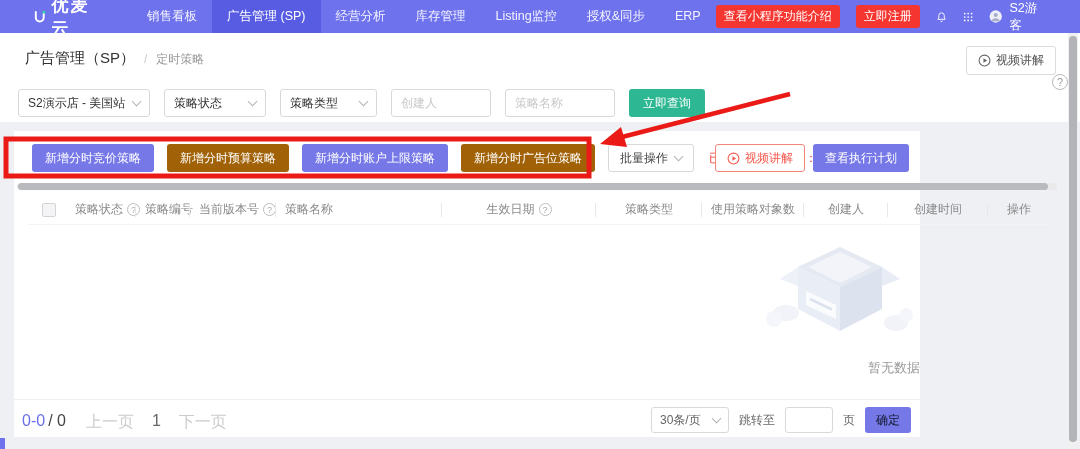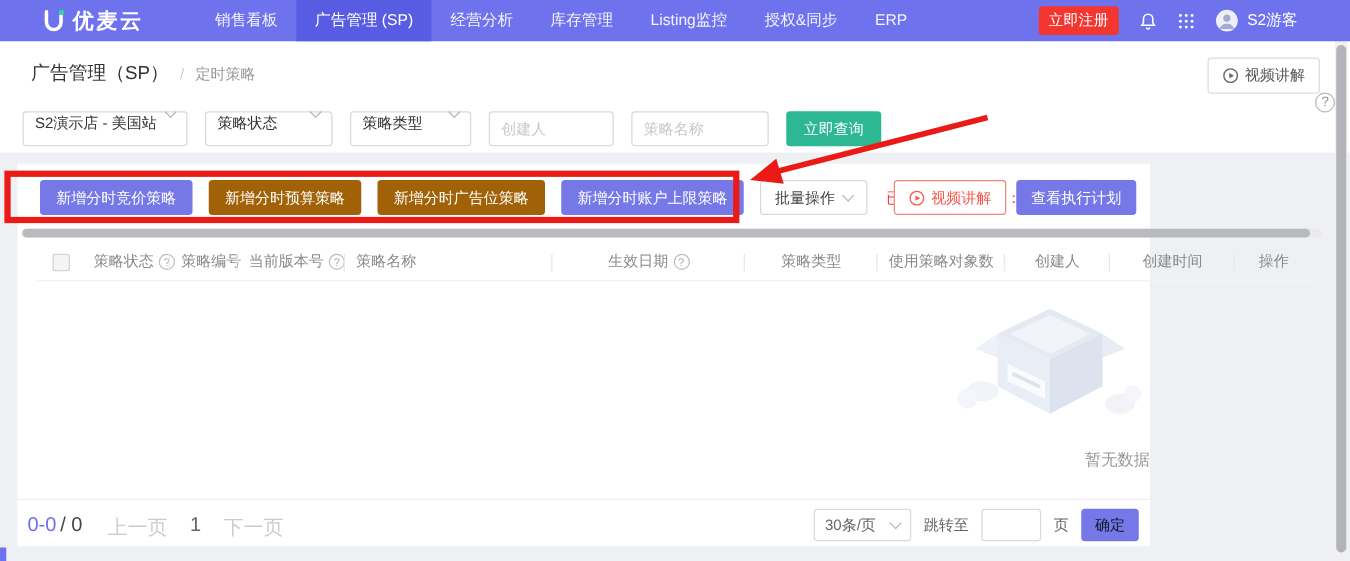--- a/index.html
+++ b/index.html
@@ -18,21 +18,21 @@
 
   
   .topband{position:absolute;top:33px;left:0;width:1080px;height:89px;background:#fff}
   .breadcrumb{position:absolute;left:25px;top:16px;display:flex;align-items:baseline}
   .bc-section{font-size:15px;font-weight:normal;color:#333}
   .bc-sep{color:#ccc;margin:0 9px;font-size:12px}
   .bc-current{font-size:12px;color:#999}
   .hdr-actions{position:absolute;top:13px;right:24px;display:flex;gap:10px}
   .outline-btn{display:flex;align-items:center;gap:5px;border:1px solid #dcdcdc;border-radius:3px;padding:5px 11px;font-size:12px;color:#555;background:#fff;cursor:pointer}
   .filters{position:absolute;left:18px;top:56px;display:flex;gap:14px;align-items:center}
-  .select-box{display:flex;align-items:flex-start;justify-content:space-between;border:1px solid #d9d9d9;border-radius:3px;height:28px;padding:0 9px;font-size:12px;color:#333;background:#fff;cursor:pointer}
+  .select-box{display:flex;align-items:center;justify-content:space-between;border:1px solid #d9d9d9;border-radius:3px;height:28px;padding:0 9px;font-size:12px;color:#333;background:#fff;cursor:pointer}
   .caret{width:7px;height:7px;border-right:1.5px solid #b5b5b5;border-bottom:1.5px solid #b5b5b5;transform:rotate(45deg);margin-top:-4px;flex:none}
   .w-store{width:132px}.w-status{width:102px}.w-type{width:97px}
   .text-input{border:1px solid #d9d9d9;border-radius:3px;height:28px;padding:0 9px;font-size:12px;color:#333;outline:none;background:#fff}
   .text-input::placeholder{color:#c8c8c8}
   .w-creator{width:100px}.w-name{width:110px}
   .search-btn{background:#2db792;color:#fff;font-size:12px;height:28px;padding:0 14px;border:none;border-radius:3px;cursor:pointer}
   .help-circle{position:absolute;left:1052px;top:74px;width:16px;height:16px;border:1px solid #b9b9b9;border-radius:50%;color:#999;font-size:11px;display:flex;align-items:center;justify-content:center;background:#fff;z-index:6}
 
   
   .card{position:absolute;top:131px;left:14px;width:906px;height:306px;background:#fff}
@@ -91,20 +91,21 @@
     <span class="logo-text">优麦云</span>
   </div>
   <div class="nav-item">销售看板</div>
   <div class="nav-item active">广告管理 (SP)</div>
   <div class="nav-item">经营分析</div>
   <div class="nav-item">库存管理</div>
   <div class="nav-item">Listing监控</div>
   <div class="nav-item">授权&amp;同步</div>
   <div class="nav-item">ERP</div>
   <div class="nav-right">
+    <span class="red-btn">查看小程序功能介绍</span>
     <span class="red-btn">立即注册</span>
     <svg width="15" height="16" viewBox="0 0 24 24">
       <path d="M12 3a6 6 0 0 0-6 6v5l-2 3h16l-2-3V9a6 6 0 0 0-6-6z" fill="none" stroke="#ffffff" stroke-width="2"></path>
       <path d="M10 20a2 2 0 0 0 4 0" fill="none" stroke="#ffffff" stroke-width="2"></path>
     </svg>
     <svg width="14" height="14" viewBox="0 0 24 24">
       <g fill="#ffffff">
         <circle cx="4" cy="4" r="2"></circle>
           <circle cx="12" cy="4" r="2"></circle>
           <circle cx="20" cy="4" r="2"></circle>
@@ -159,22 +160,22 @@
     <input class="text-input w-name" placeholder="策略名称" style="">
     <button class="search-btn">立即查询</button>
   </div>
 </div>
 <div class="help-circle">?</div>
 
 <div class="card">
   <div class="toolbar">
     <button class="sbtn purple">新增分时竞价策略</button>
     <button class="sbtn green">新增分时预算策略</button>
+    <button class="sbtn purple">新增分时账户上限策略</button>
     <button class="sbtn green">新增分时广告位策略</button>
-    <button class="sbtn purple">新增分时账户上限策略</button>
     <span class="batch">
       <span>批量操作</span>
       <span class="caret"></span>
     </span>
     <span class="usage">已使用策略对象数：0/10000</span>
   </div>
   <div class="toolbar-right">
     <span class="video-btn">
       <svg width="13" height="13" viewBox="0 0 24 24">
         <circle cx="12" cy="12" r="10" fill="none" stroke="#f55a4e" stroke-width="2"></circle>

